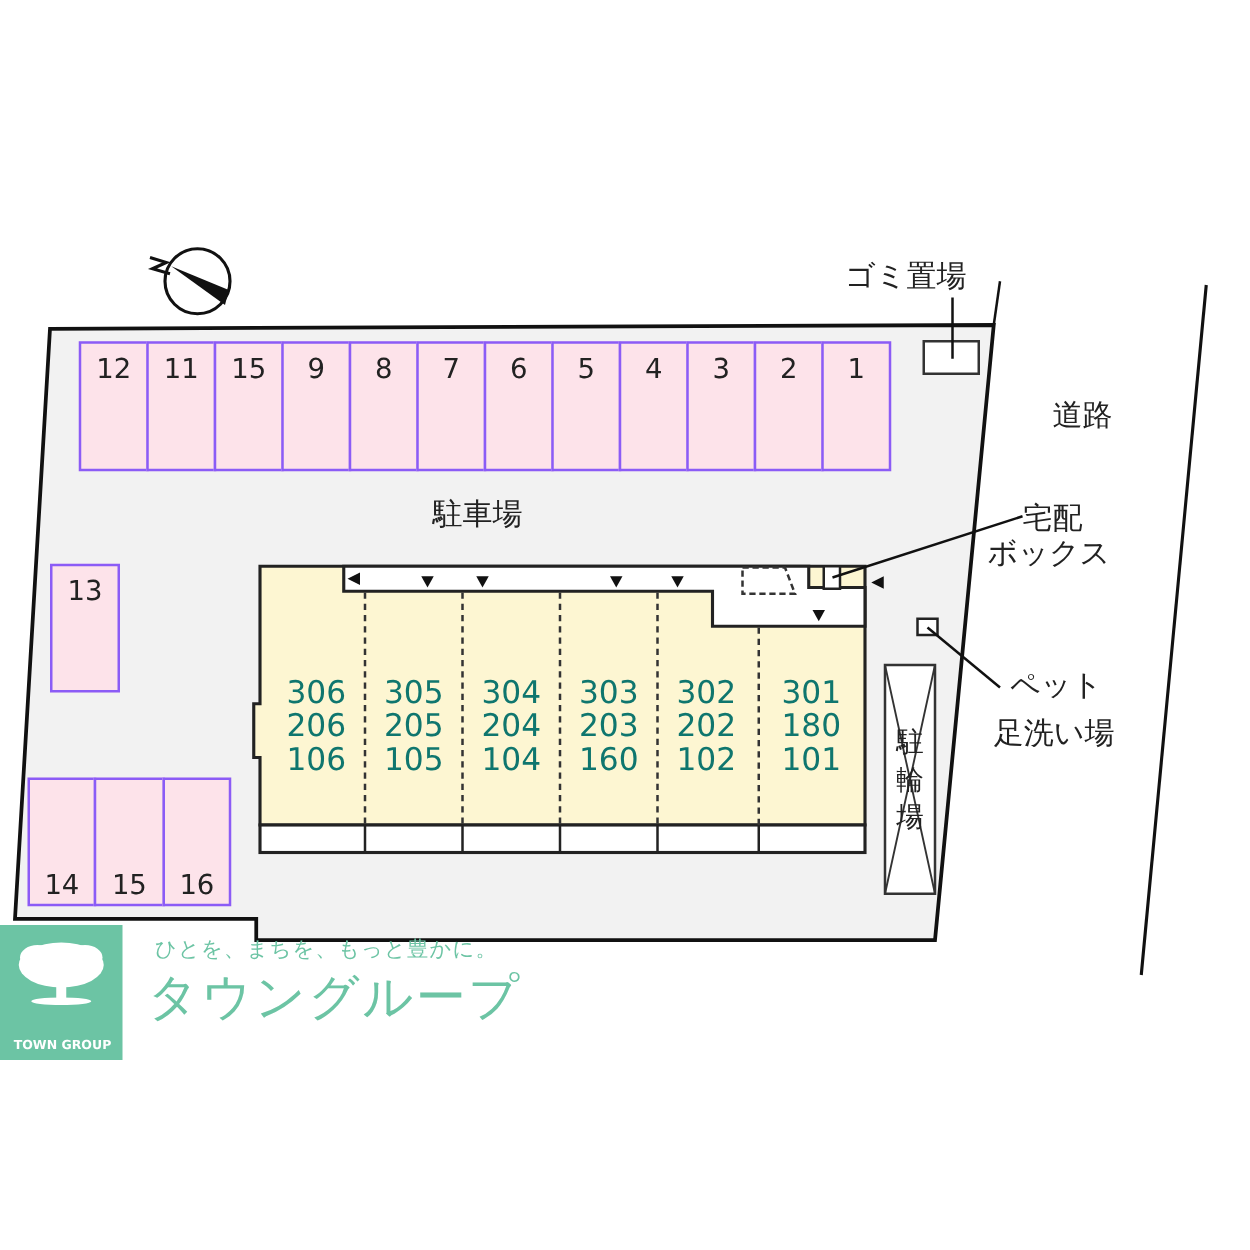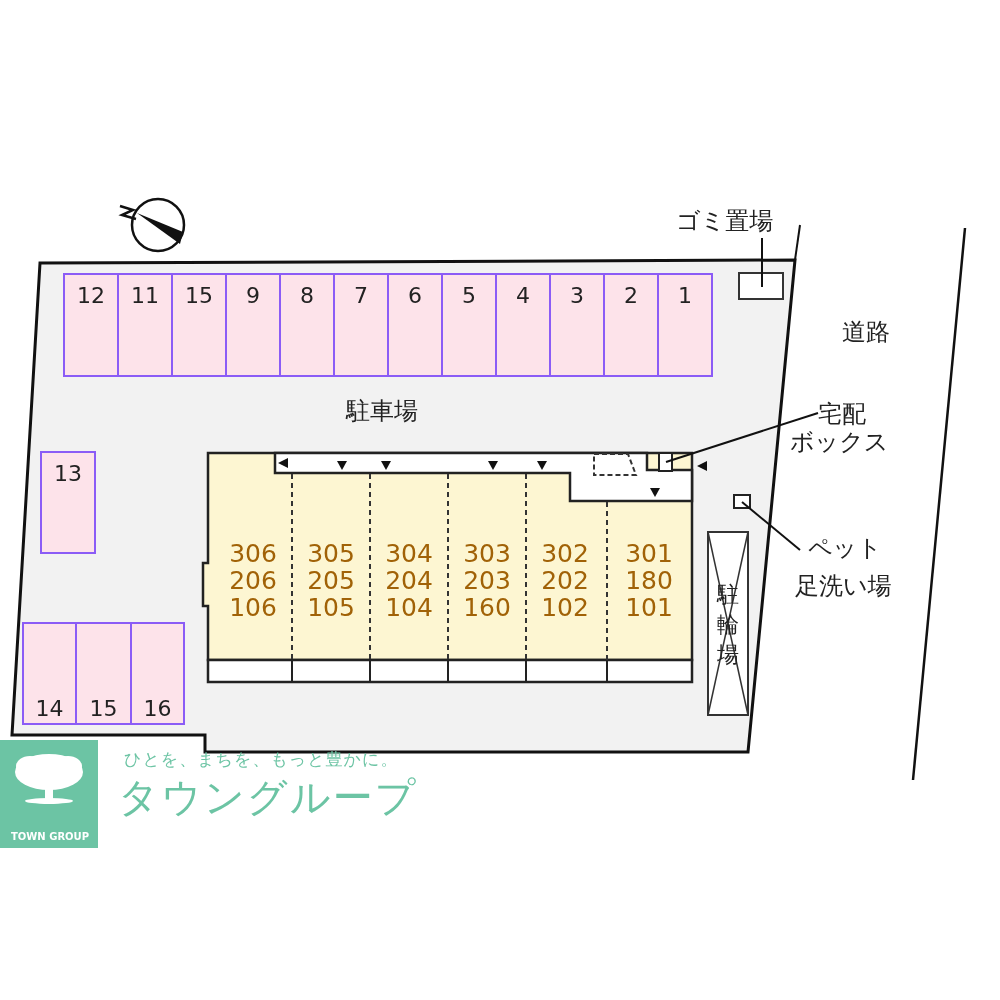--- a/index.html
+++ b/index.html
@@ -2,21 +2,21 @@
 <html><head>
 <meta charset="utf-8">
 <style>
   html,body{margin:0;padding:0;background:#ffffff;}
   body{width:1000px;height:1000px;position:relative;overflow:hidden;font-family:"DejaVu Sans","Liberation Sans",sans-serif;color:#1a1a1a;}
   .abs{position:absolute;}
   svg.base{position:absolute;left:0;top:0;}
   .stall{position:absolute;background:#fde3ea;border:2px solid #8b5cf6;box-sizing:border-box;font-size:22px;text-align:center;color:#222;}
   .stall.top{padding-top:8px;}
   .stall.bottom{display:flex;align-items:flex-end;justify-content:center;padding-bottom:2px;}
-  .unitcol{position:absolute;top:540px;width:78px;text-align:center;font-size:25px;line-height:27px;color:#a16207;}
+  .unitcol{position:absolute;top:540px;width:78px;text-align:center;font-size:25px;line-height:27px;color:#0f766e;}
   .lbl{position:absolute;font-size:24px;color:#222;white-space:nowrap;}
   .logo-box{position:absolute;left:0;top:740px;width:98px;height:108px;background:#6cc4a4;}
   .logo-text{position:absolute;left:4px;bottom:6px;width:92px;text-align:center;color:#fff;font-size:10px;font-weight:bold;}
   .tagline{position:absolute;left:124px;top:748px;color:#6cc4a4;font-size:17px;letter-spacing:1px;}
   .brand{position:absolute;left:118px;top:770px;color:#6cc4a4;font-size:40px;letter-spacing:2px;}
 </style>
 </head>
 <body>
 
 <svg class="base" width="1000" height="1000">

